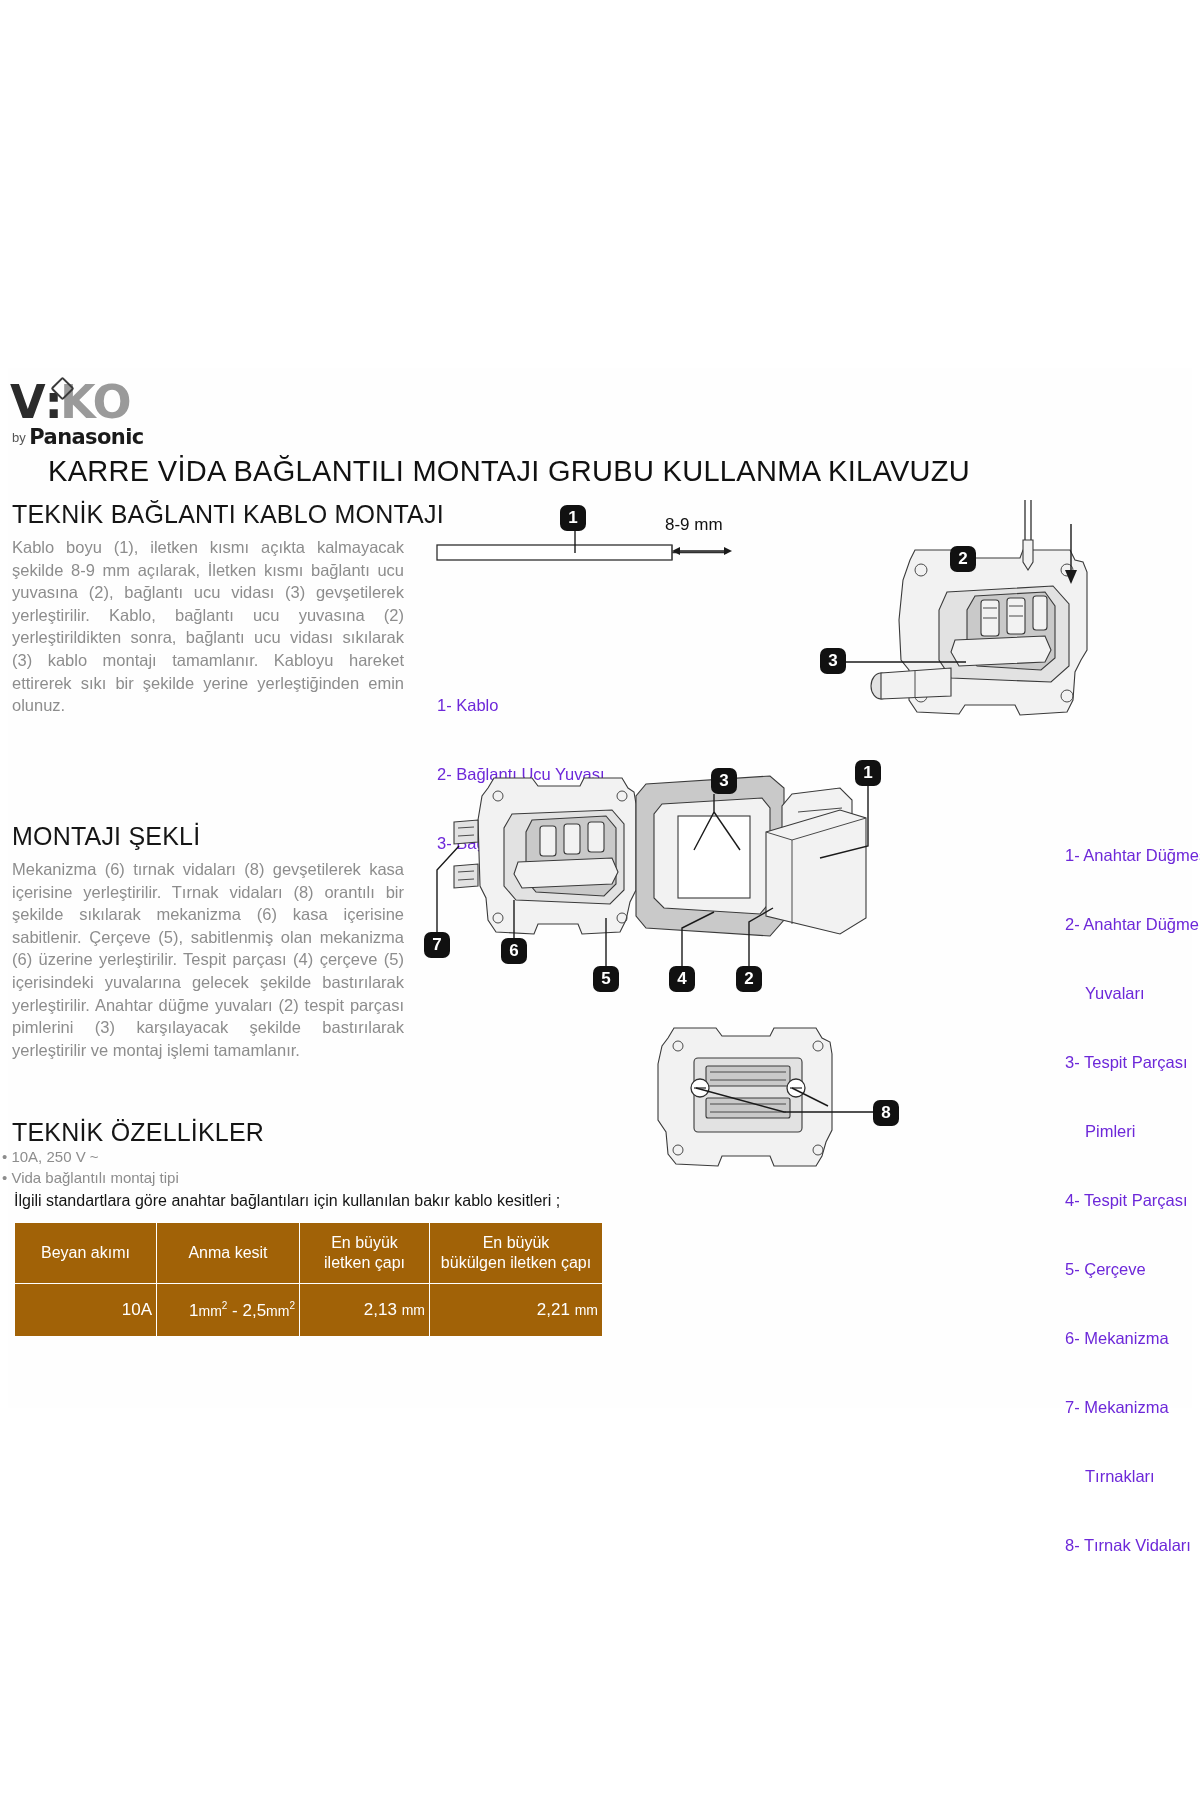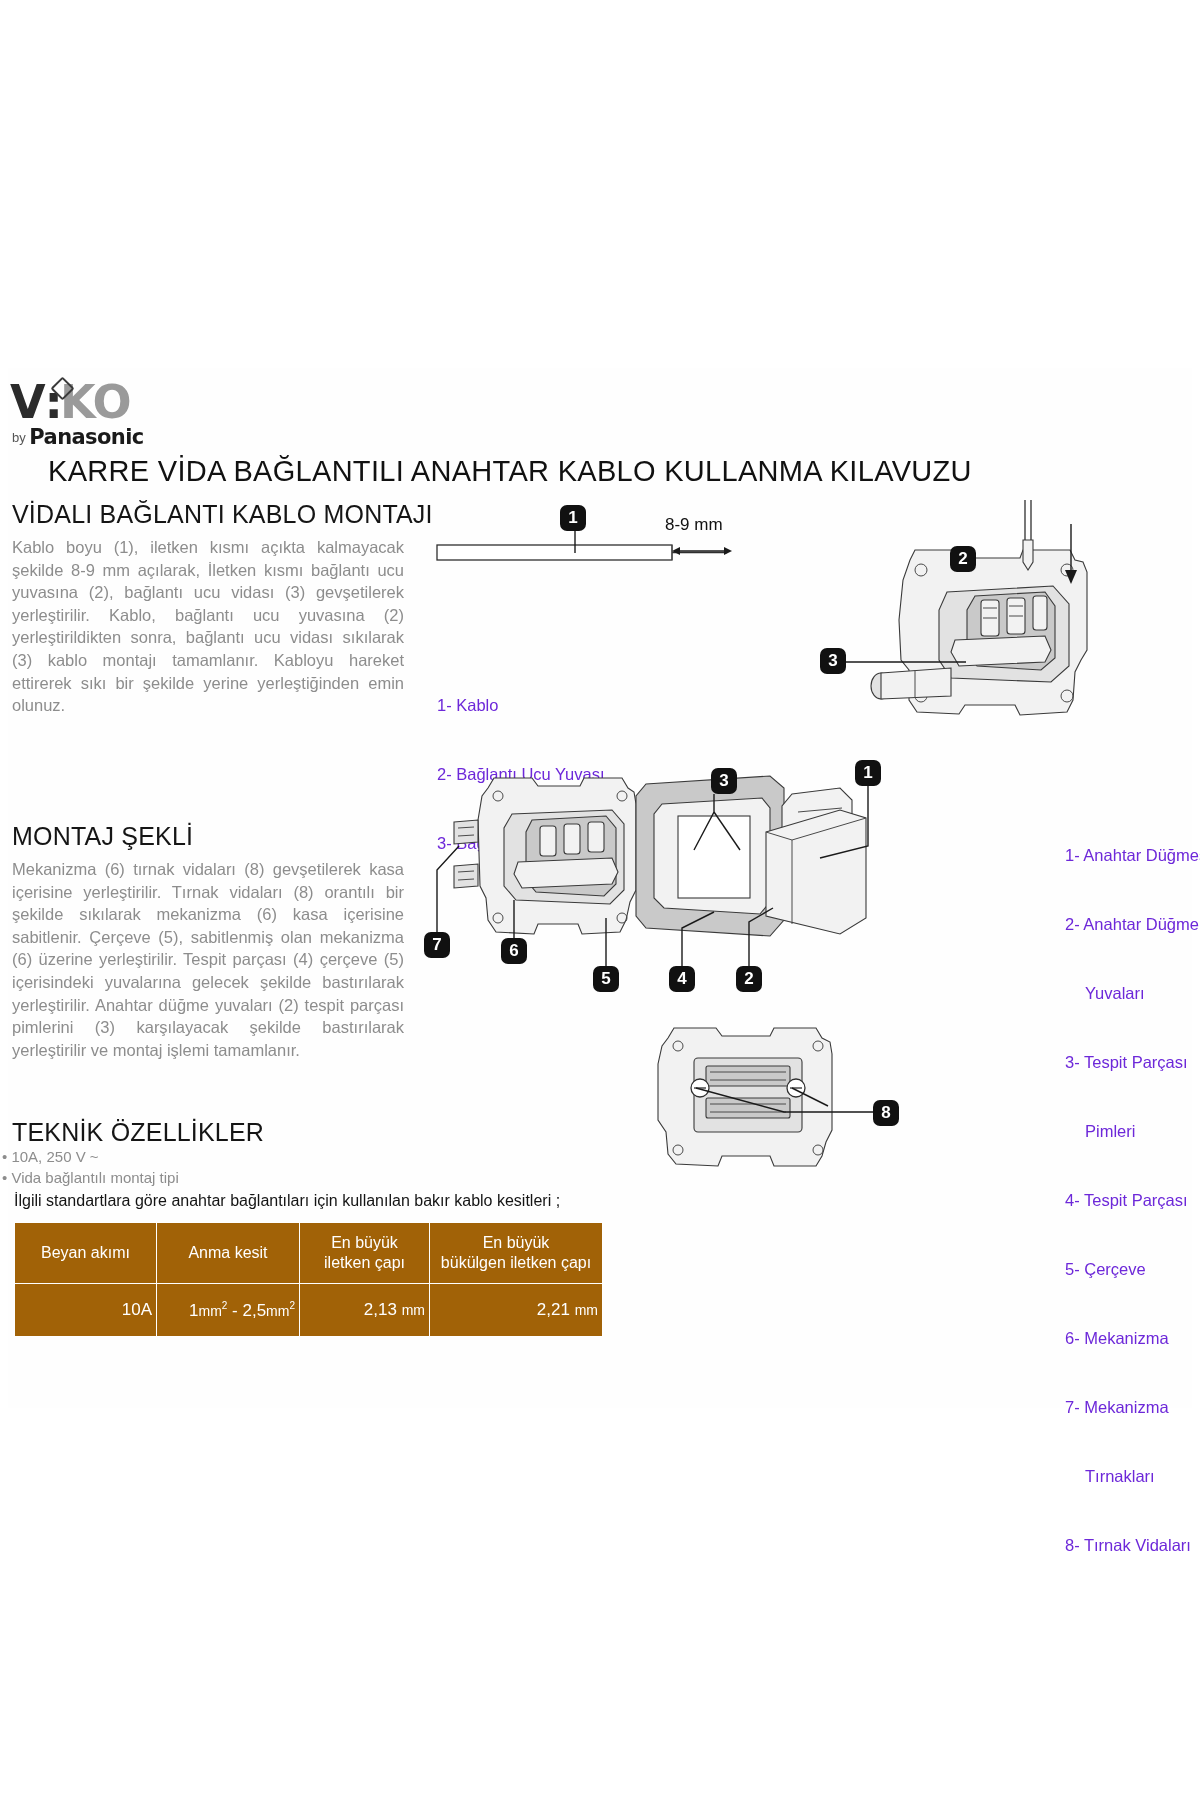--- a/index.html
+++ b/index.html
@@ -232,23 +232,23 @@
   <div class="sheet"></div>
 
   <div class="logo-block">
     <div class="logo-main">
       <span class="logo-v">V</span><span class="logo-colon">:</span><span>KO</span>
       <span class="logo-diamond"></span>
     </div>
     <div class="logo-sub"><span>by </span><b>Panasonic</b></div>
   </div>
 
-  <div class="doc-title">KARRE  VİDA BAĞLANTILI ANAHTAR KABLO KULLANMA KILAVUZU</div>
-
-  <div class="section-head" id="sec-vidali">VİDALI BAĞLANTI KABLO MONTAJI</div>
+  <div class="doc-title">KARRE  VİDA BAĞLANTILI MONTAJI GRUBU KULLANMA KILAVUZU</div>
+
+  <div class="section-head" id="sec-vidali">TEKNİK BAĞLANTI KABLO MONTAJI</div>
   <div class="para" id="para-vidali">Kablo boyu (1), iletken kısmı açıkta kalmayacak şekilde 8-9 mm açılarak, İletken kısmı  bağlantı ucu yuvasına (2), bağlantı ucu vidası (3) gevşetilerek yerleştirilir. Kablo, bağlantı ucu yuvasına (2) yerleştirildikten sonra,  bağlantı ucu vidası sıkılarak (3) kablo montajı tamamlanır. Kabloyu hareket ettirerek sıkı bir şekilde yerine yerleştiğinden emin olunuz.</div>
 
   <div class="diagram" style="left:437px; top:535px; width:300px; height:40px;">
     <svg width="300" height="40" viewBox="0 0 300 40">
       <rect class="fill-w" x="0" y="10" width="235" height="15"></rect>
       <line class="ln" x1="235" y1="17.5" x2="290" y2="17.5"></line>
       <line class="ln-thin" x1="235" y1="10" x2="235" y2="25"></line>
     </svg>
   </div>
   <div class="badge" style="left:560px; top:505px;">1</div>
@@ -311,21 +311,21 @@
     </svg>
   </div>
   <div class="badge" style="left:950px; top:546px;">2</div>
   <div class="badge" style="left:820px; top:648px;">3</div>
   <div class="diagram" style="left:846px; top:660px; width:120px; height:4px;">
     <svg width="120" height="4" viewBox="0 0 120 4">
         <line class="ln-lead" x1="0" y1="2" x2="120" y2="2"></line>
       </svg>
   </div>
 
-  <div class="section-head" id="sec-montaj">MONTAJ ŞEKLİ</div>
+  <div class="section-head" id="sec-montaj">MONTAJI ŞEKLİ</div>
   <div class="para" id="para-montaj">Mekanizma (6) tırnak vidaları (8) gevşetilerek kasa içerisine yerleştirilir. Tırnak vidaları (8) orantılı bir şekilde sıkılarak mekanizma (6) kasa içerisine sabitlenir. Çerçeve (5),  sabitlenmiş olan mekanizma (6) üzerine yerleştirilir. Tespit parçası (4) çerçeve (5) içerisindeki yuvalarına gelecek şekilde bastırılarak yerleştirilir. Anahtar düğme yuvaları (2) tespit parçası pimlerini (3) karşılayacak şekilde bastırılarak yerleştirilir ve montaj işlemi tamamlanır.</div>
 
   <div class="diagram" style="left:440px; top:770px; width:420px; height:180px;">
     <svg width="420" height="180" viewBox="0 0 420 180">
 
       <path class="fill-l" d="M48,18 L54,8 L92,8 L98,16 L140,16 L144,8 L182,8 L188,18
                               L194,22 L196,34 L196,120 L190,132 L186,150 L180,162
                               L142,164 L138,154 L98,154 L94,164 L56,162 L48,150
                               L46,128 L40,116 L38,50 L42,26 Z"></path>
       <circle class="ln-thin" cx="58" cy="26" r="5" fill="#fff"></circle>

